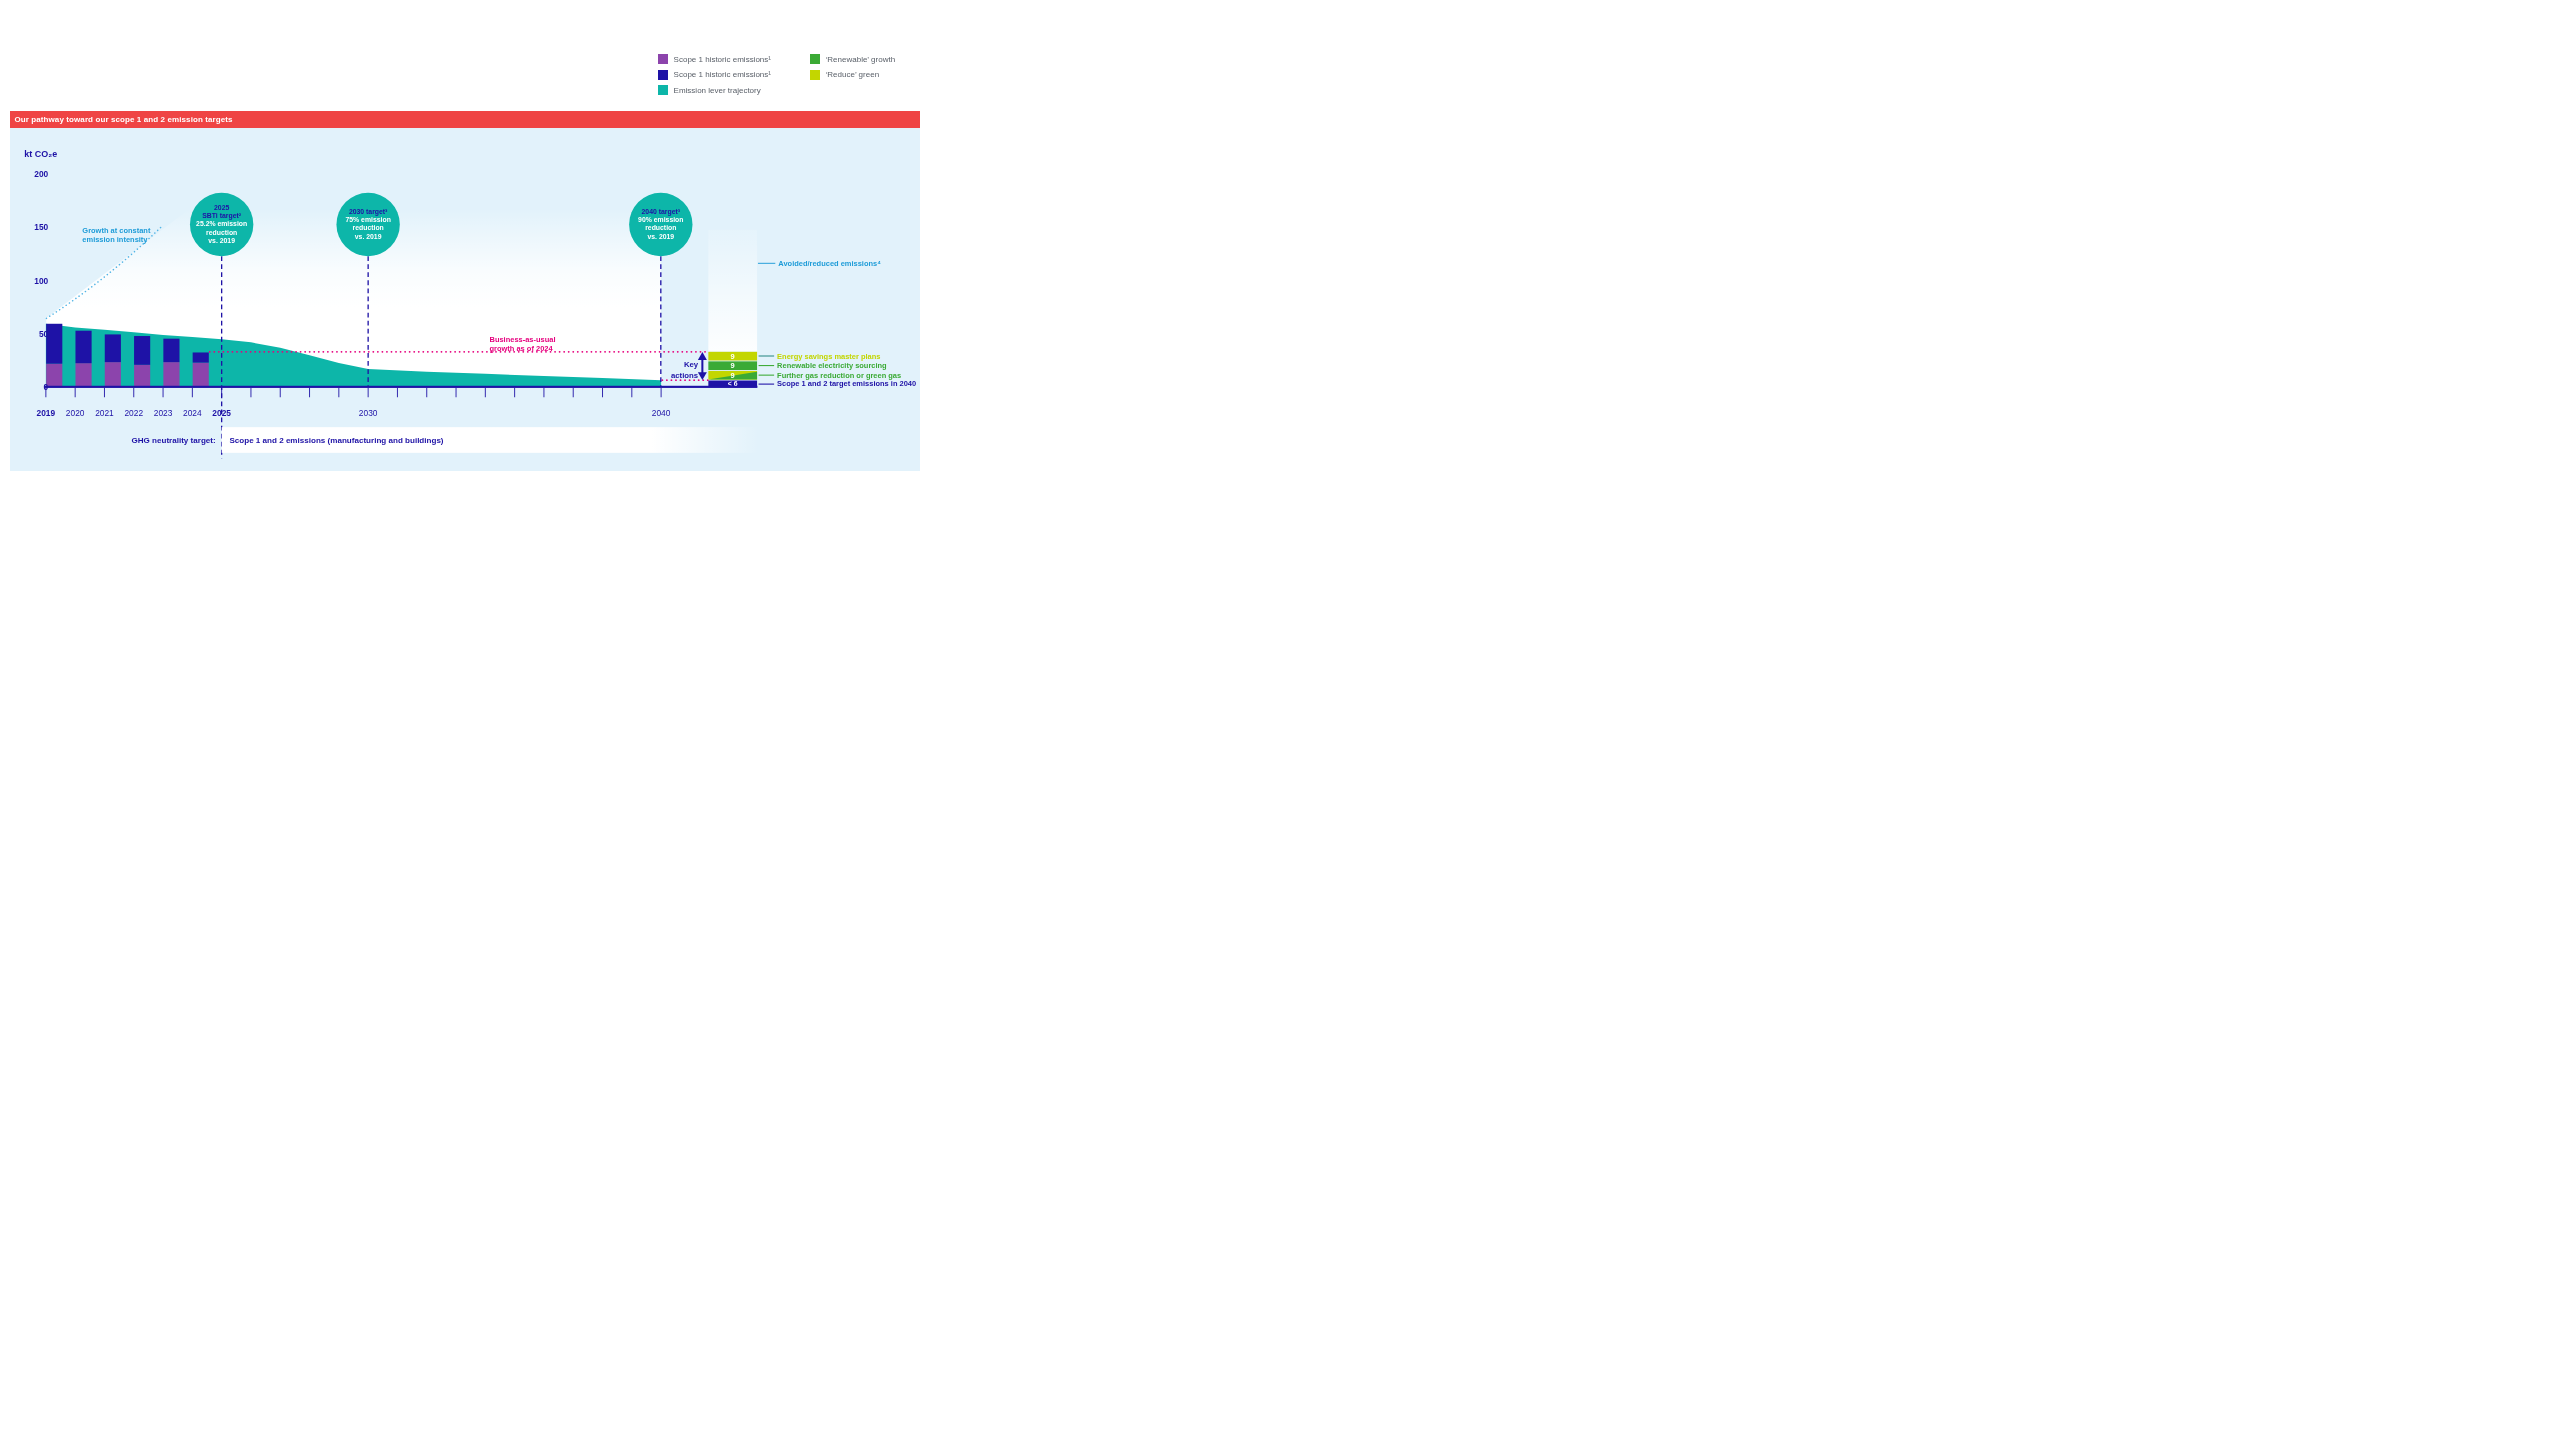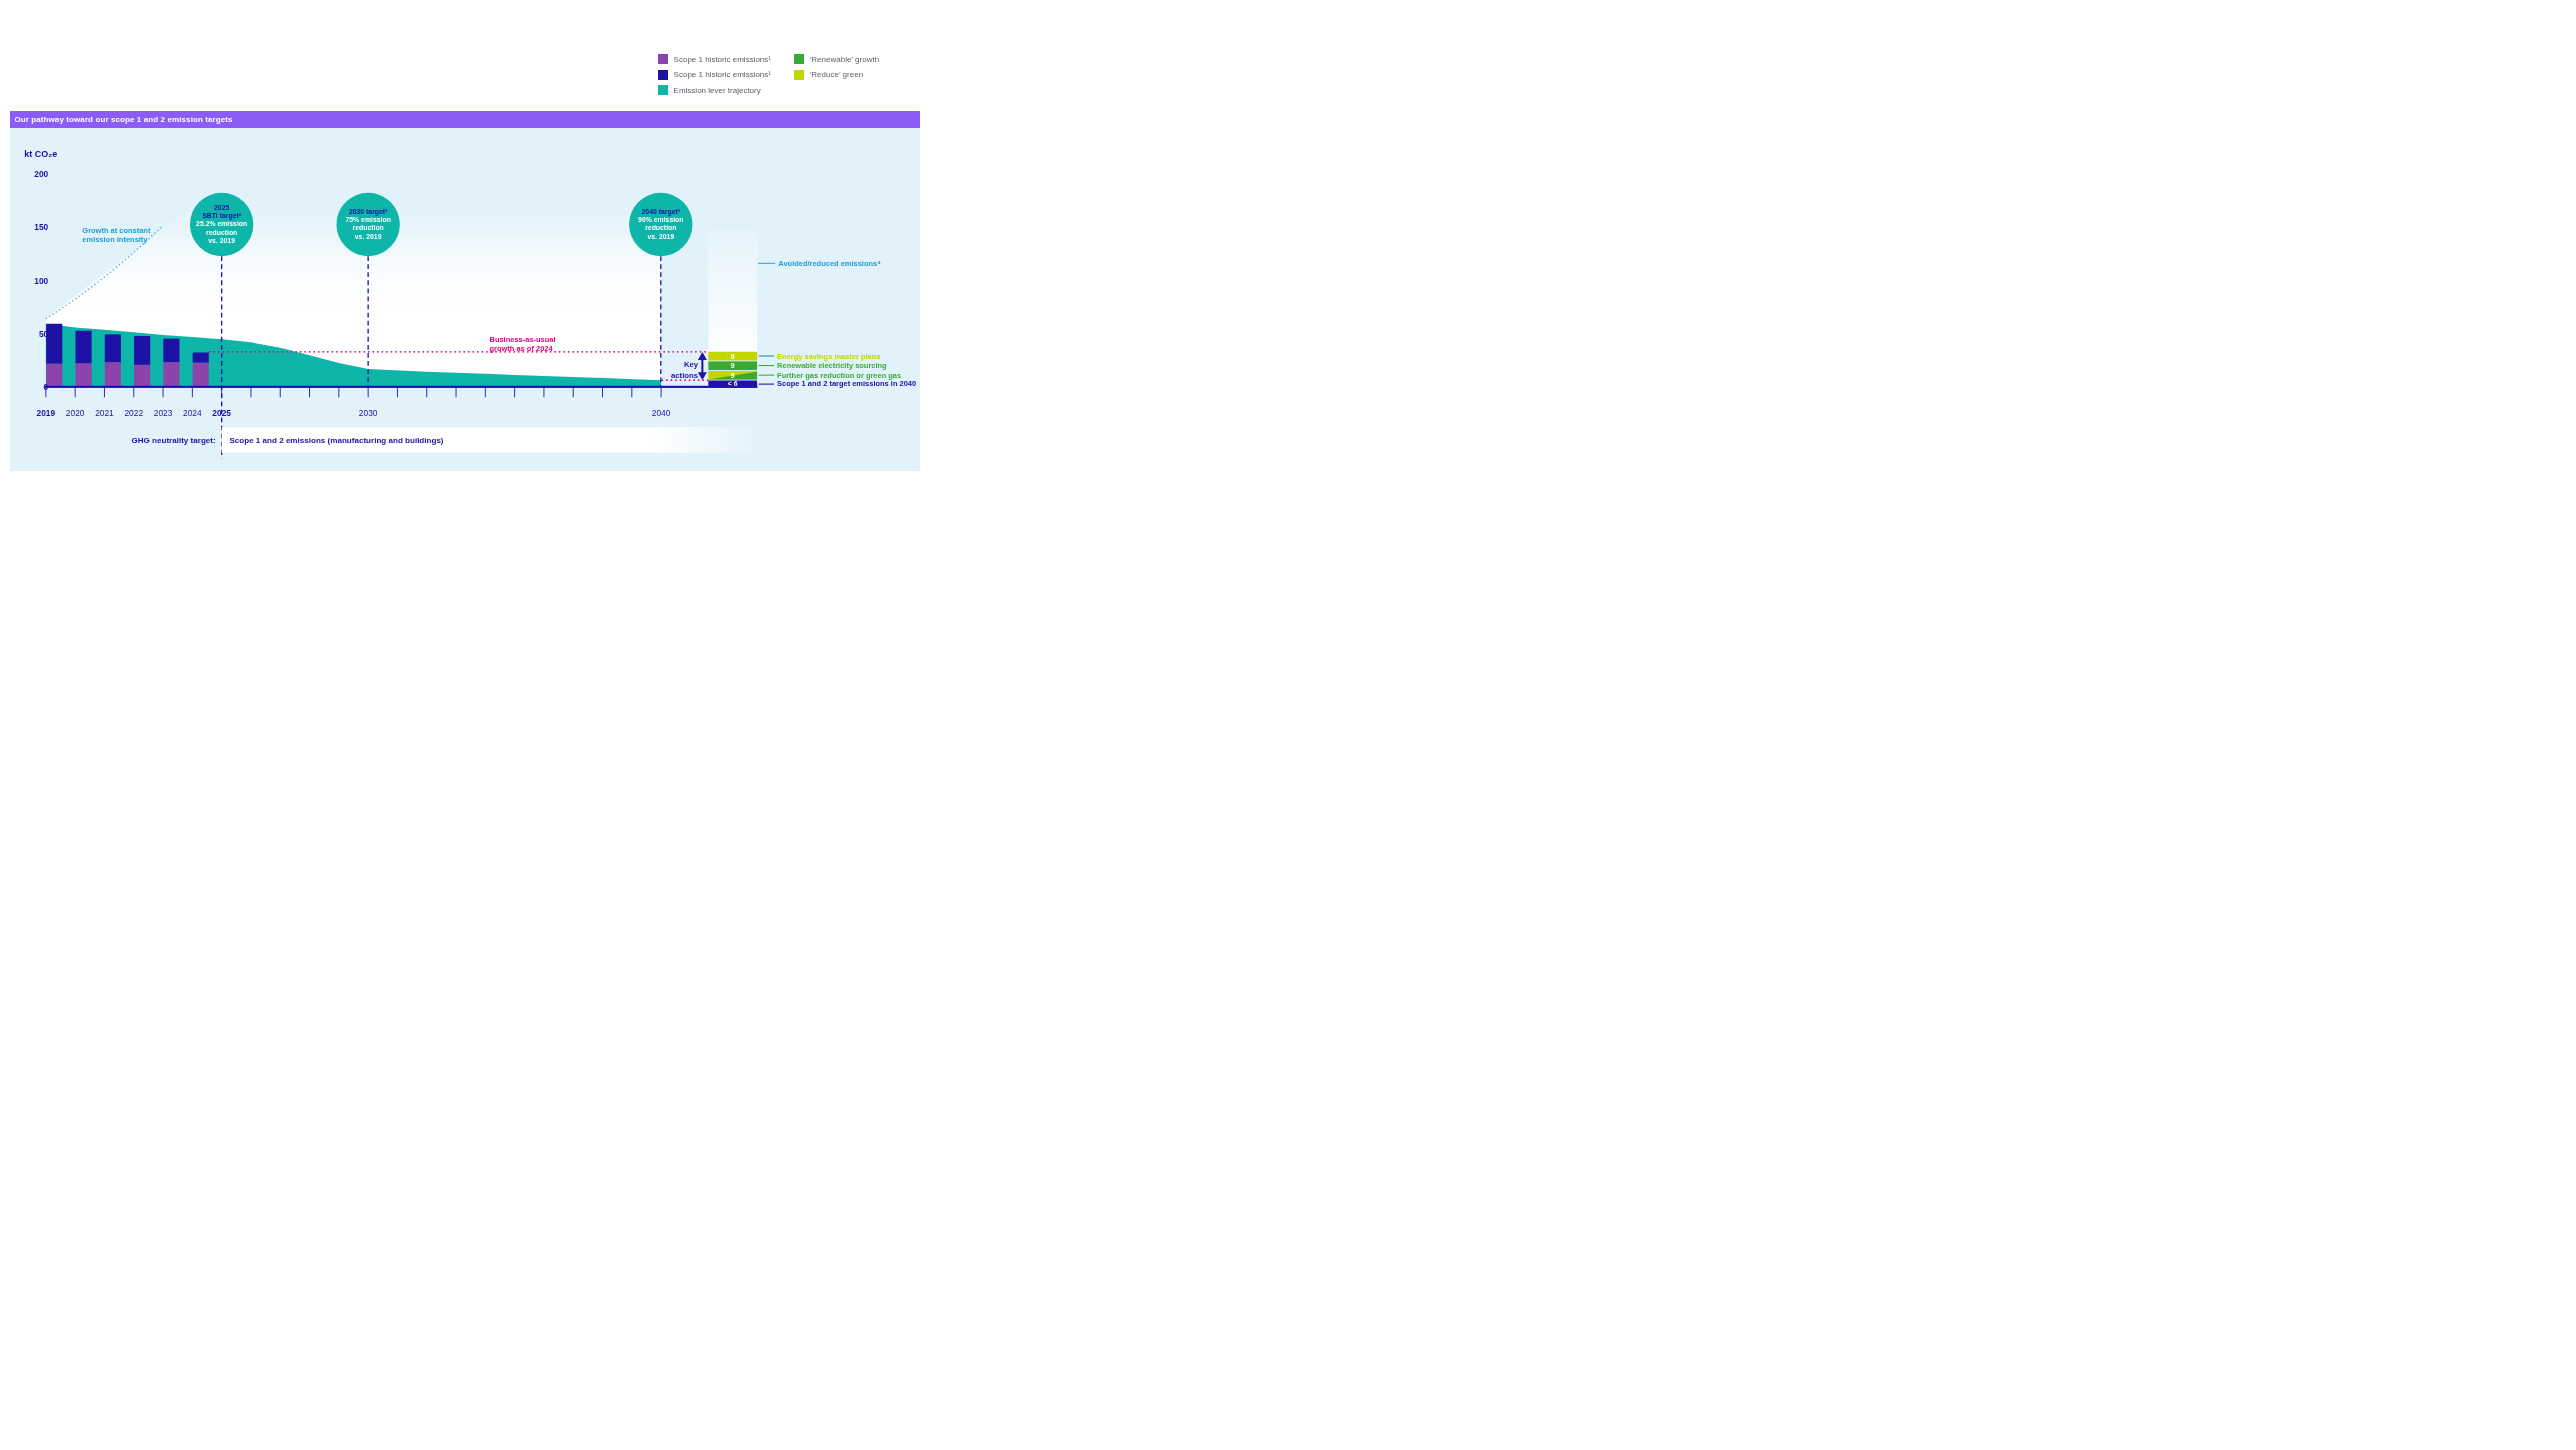--- a/index.html
+++ b/index.html
@@ -1,22 +1,22 @@
 <!DOCTYPE html>
 <html style="font-size:9.6px"><head>
 <meta charset="utf-8">
 <style>
   html,body{margin:0;padding:0;background:#ffffff;}
   body{width:928px;height:522px;position:relative;font-family:"Liberation Sans",sans-serif;overflow:hidden;}
-  .legend{position:absolute;top:54px;left:658px;display:flex;gap:23px;}
+  .legend{position:absolute;top:54px;left:658px;display:flex;gap:39px;}
   .legend-col{display:flex;flex-direction:column;gap:5.4px;}
   .legend-item{display:flex;align-items:center;height:10.2px;}
   .swatch{width:9.6px;height:10.2px;margin-right:6px;flex:0 0 auto;}
   .legend-item span.lbl{font-size:8px;color:#5A6069;white-space:nowrap;}
-  .title-bar{position:absolute;left:9.6px;top:111px;width:910px;height:16.7px;background:#8b5cf6;display:flex;align-items:center;}
+  .title-bar{position:absolute;left:9.6px;top:111px;width:910px;height:16.7px;background:#ef4444;display:flex;align-items:center;}
   .title-bar .t{color:#ffffff;font-size:8px;font-weight:bold;padding-left:4.8px;letter-spacing:0.1px;}
   .panel{position:absolute;left:9.6px;top:128px;width:910px;height:343px;background:#E2F2FB;}
   svg text{font-family:"Liberation Sans",sans-serif;}
   .navy-t{fill:#1E12A6;font-weight:bold;}
   .white-t{fill:#ffffff;font-weight:bold;}
   .cyan-t{fill:#1E9CD8;font-weight:bold;}
   .pink-t{fill:#E6007E;font-weight:bold;}
 </style>
 </head>
 <body>

